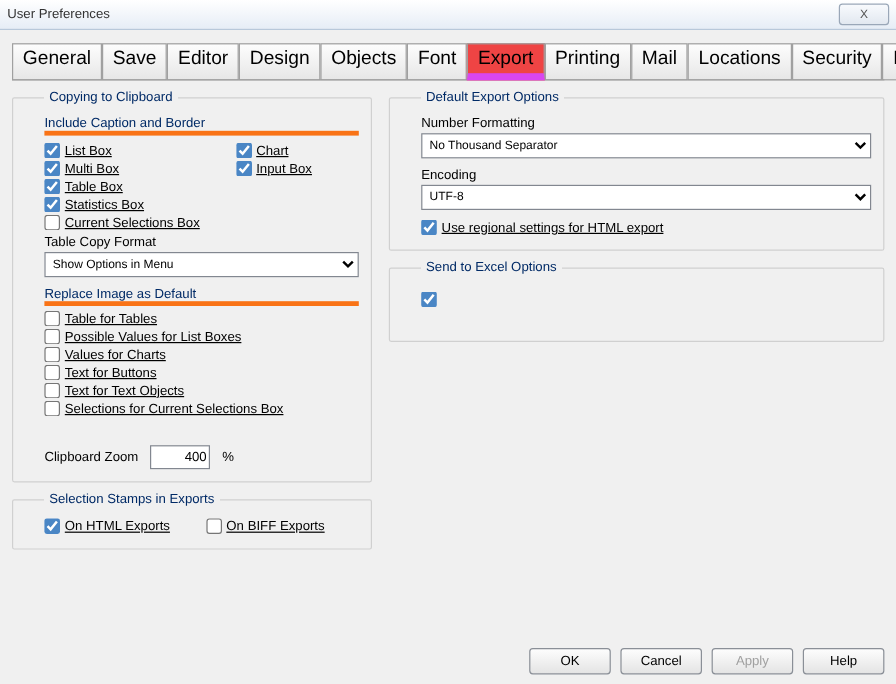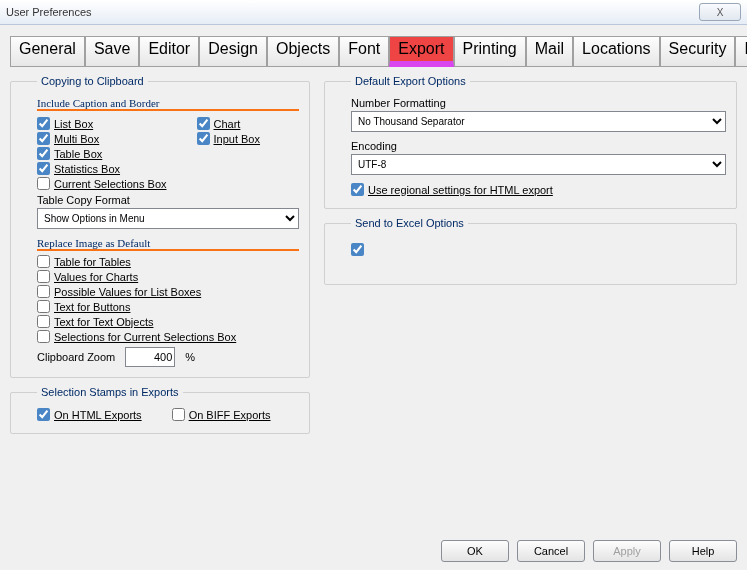--- a/index.html
+++ b/index.html
@@ -79,23 +79,22 @@
   }
   legend {
     padding: 0 4px;
     color: #002a66;
     font-size: 11px;
   }
   .sub-legend {
     color: #002a66;
     font-size: 11px;
     margin: 2px 0 4px 0;
-    border-bottom: 2px solid #f97316;
+    border-bottom: 4px solid #f97316;
     padding-bottom: 0px;
-    font-family: Liberation Serif, serif;
   }
   .sub-legend-no-line {
     color: #002a66;
     font-size: 11px;
     margin: 6px 0 4px 0;
   }
   .check-row {
     display: flex;
     align-items: center;
     gap: 4px;
@@ -121,21 +120,21 @@
     font-size: 10px;
     padding: 1px 2px;
   }
   .dropdown-wrap {
     margin: 2px 0 8px 0;
   }
   .zoom-row {
     display: flex;
     align-items: center;
     gap: 10px;
-    margin-top: 4px;
+    margin-top: 24px;
   }
   .zoom-input {
     width: 44px;
     height: 18px;
     text-align: right;
     border: 1px solid #828790;
     font-size: 11px;
     padding: 0 2px;
   }
   .selstamps fieldset {
@@ -245,25 +244,25 @@
             </select>
           </div>
 
           <div class="sub-legend">Replace Image as Default</div>
           <div class="check-row">
               <input type="checkbox" style="">
               <label>Table for Tables</label>
             </div>
           <div class="check-row">
               <input type="checkbox" style="">
+              <label>Possible Values for List Boxes</label>
+            </div>
+          <div class="check-row">
+              <input type="checkbox" style="">
               <label>Values for Charts</label>
-            </div>
-          <div class="check-row">
-              <input type="checkbox" style="">
-              <label>Possible Values for List Boxes</label>
             </div>
           <div class="check-row">
               <input type="checkbox" style="">
               <label>Text for Buttons</label>
             </div>
           <div class="check-row">
               <input type="checkbox" style="">
               <label>Text for Text Objects</label>
             </div>
           <div class="check-row">

